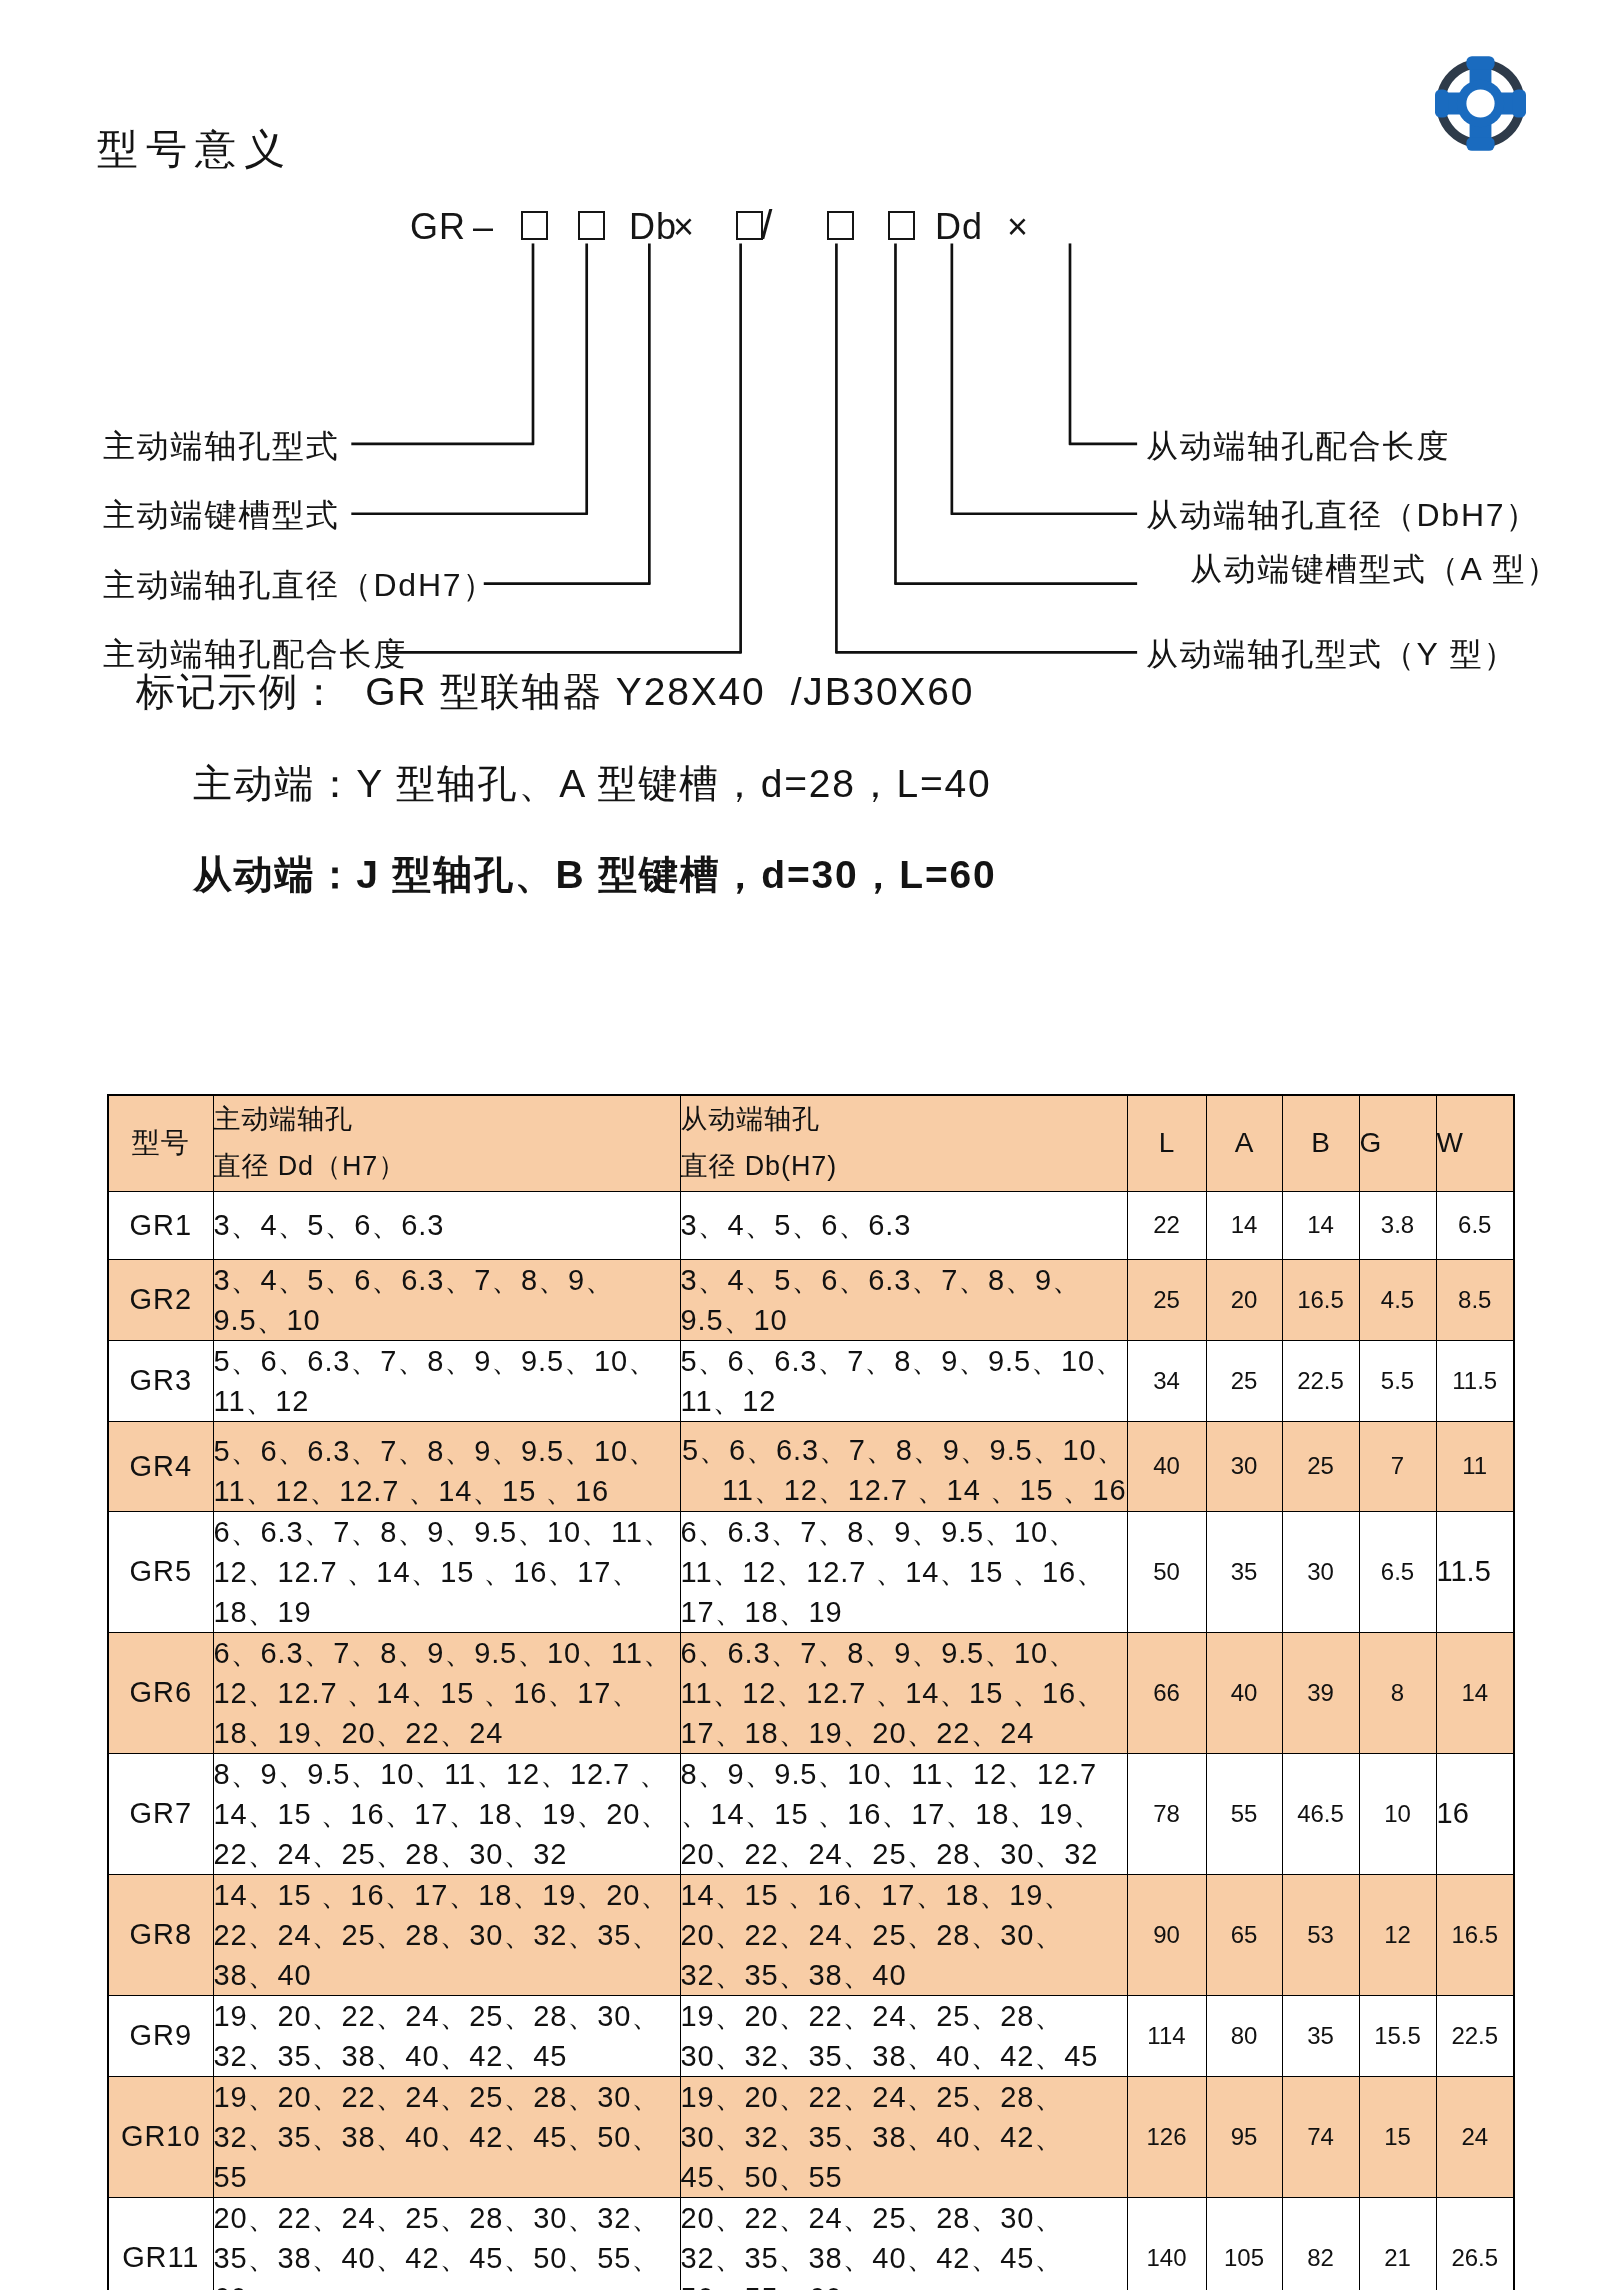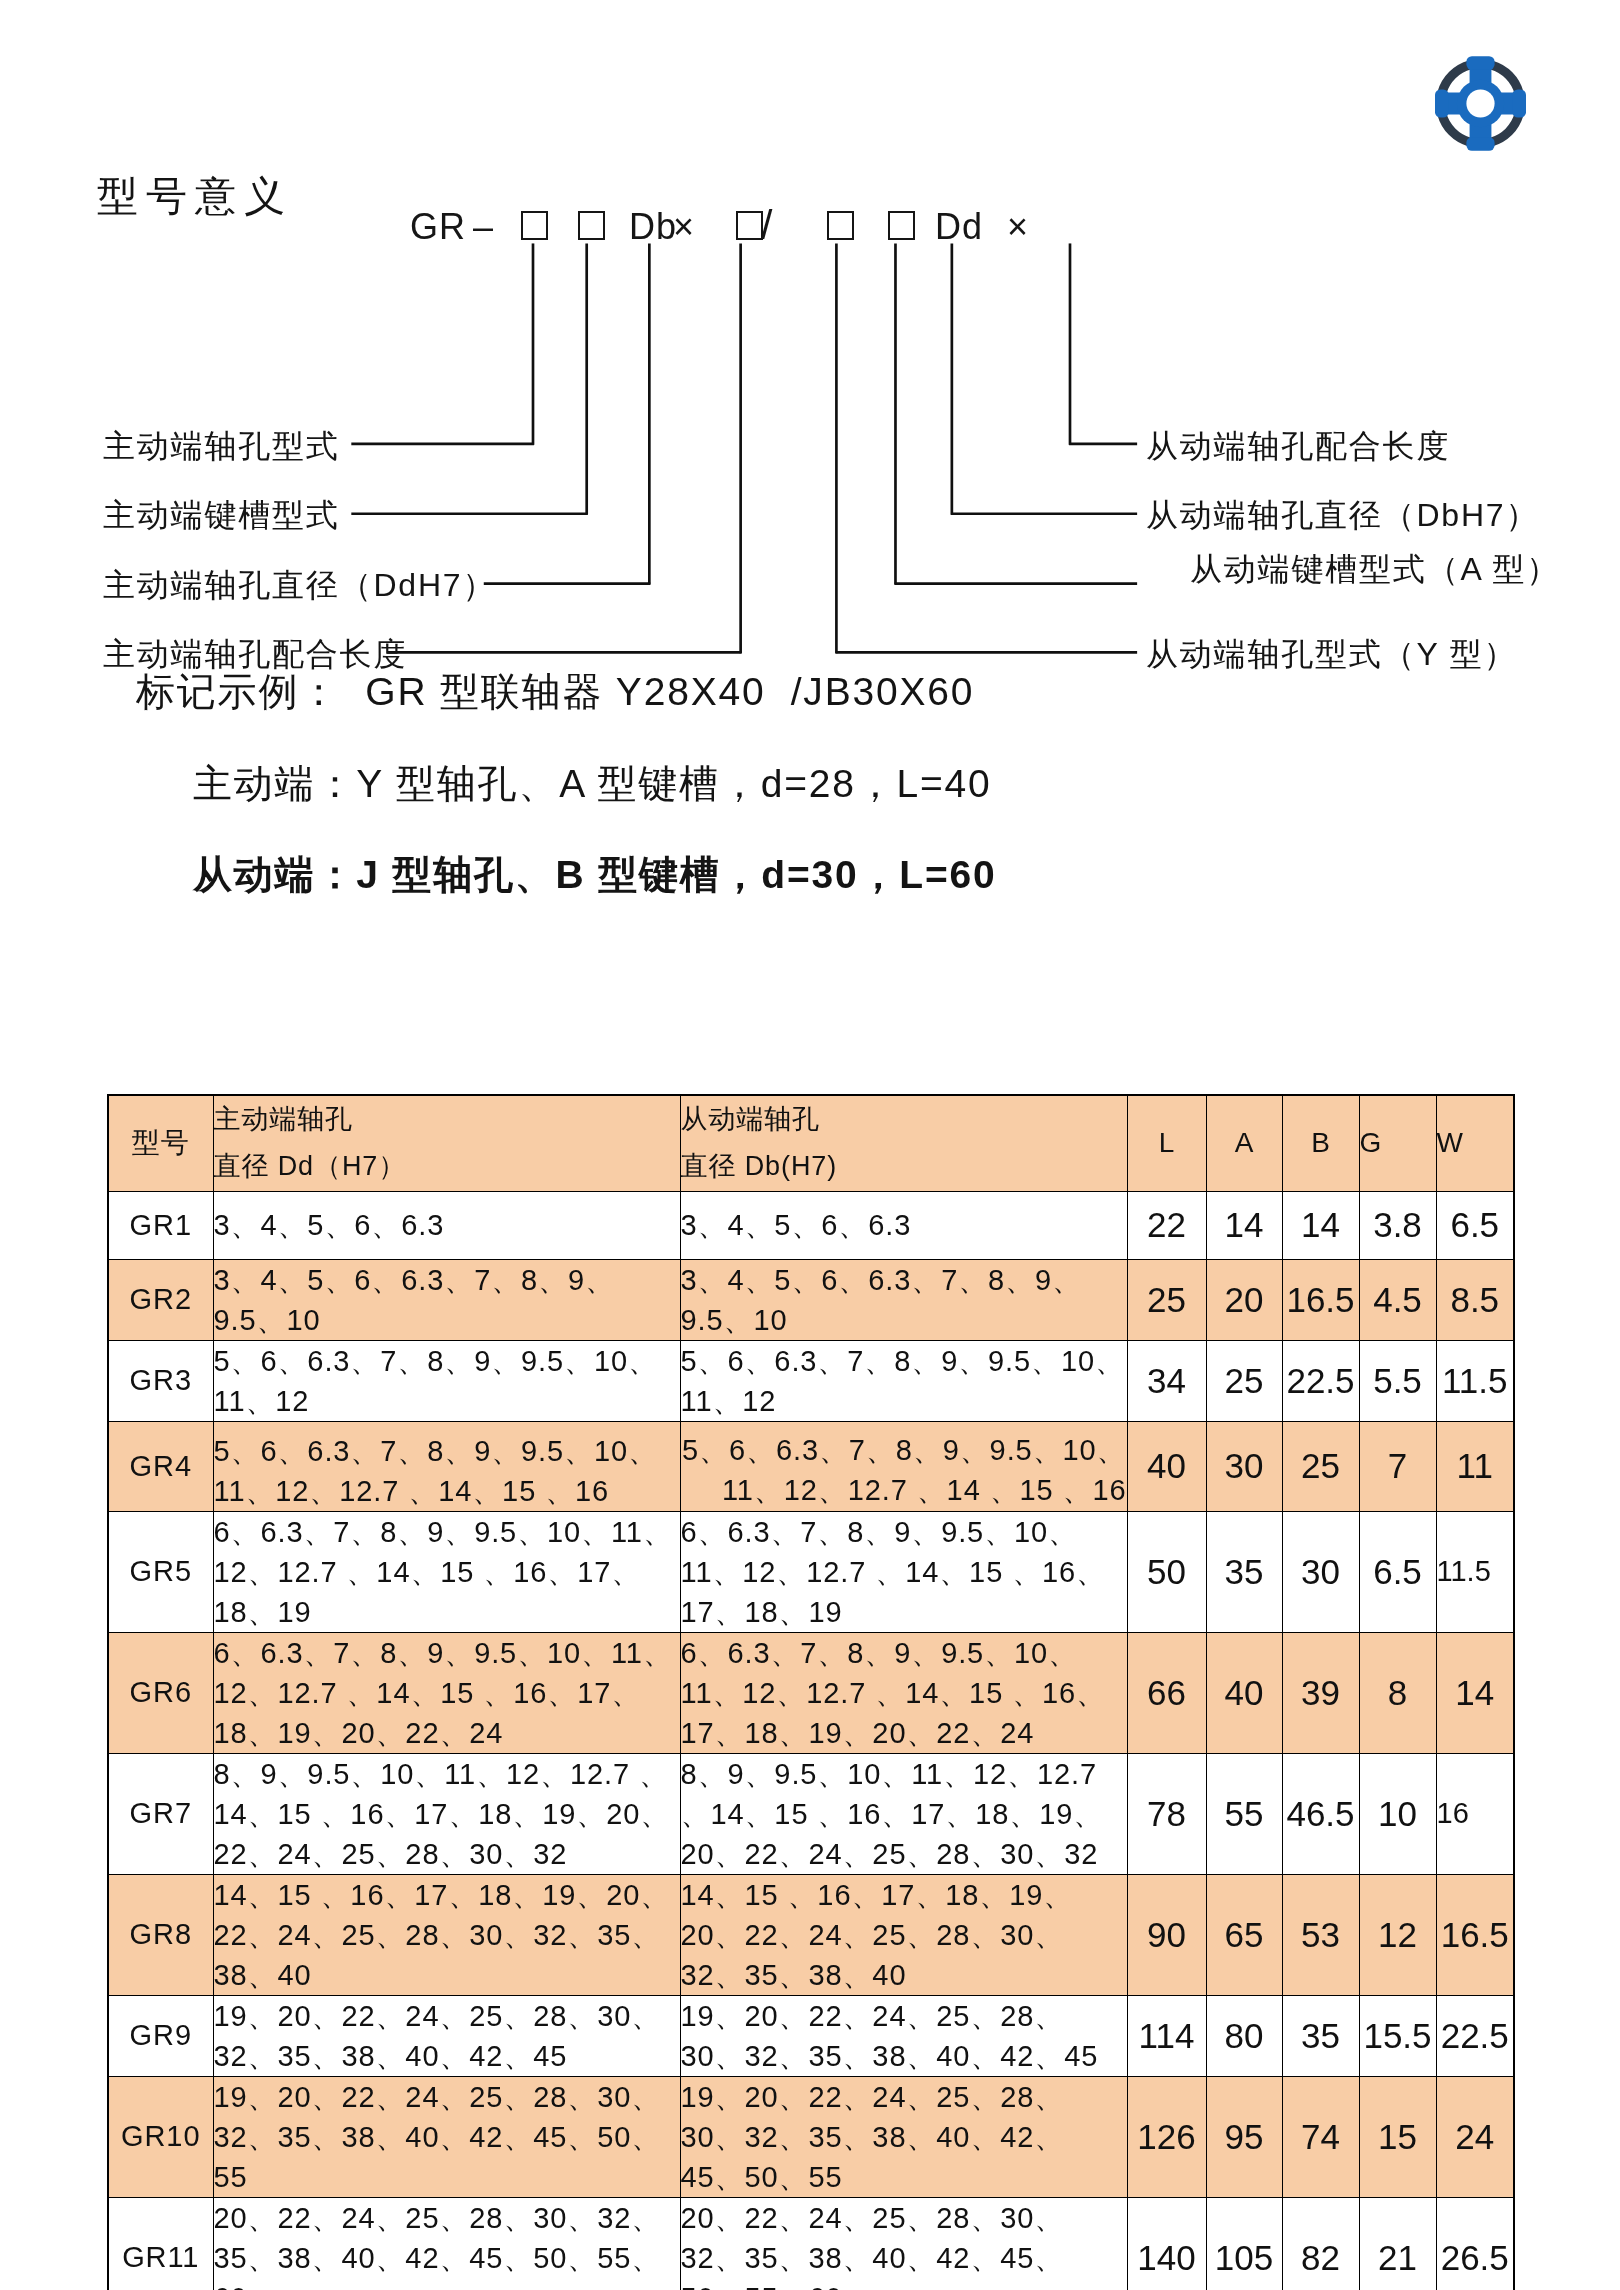--- a/index.html
+++ b/index.html
@@ -2,21 +2,21 @@
 <html style="font-size:14.3px"><head>
 <meta charset="utf-8">
 <style>
   html,body{margin:0;padding:0;background:#ffffff;}
   body{width:1620px;height:2291px;position:relative;font-family:"Liberation Sans",sans-serif;color:#111;}
   #page{position:absolute;inset:0;overflow:hidden;}
 
   .abs{position:absolute;}
 
   
-  .page-title{left:97px;top:122px;font-size:41px;letter-spacing:8px;color:#141414;margin-top:47px;}
+  .page-title{left:97px;top:122px;font-size:41px;letter-spacing:8px;color:#141414;}
 
   
   .ftoken{top:206px;font-size:36px;color:#161616;letter-spacing:0.9px;}
   .fbox{top:211px;width:23px;height:25px;border:2.7px solid #151515;background:#fff;}
   .fslash{top:202px;font-size:41px;}
 
   
   .dlabel{font-size:32px;letter-spacing:1.8px;color:#151515;white-space:nowrap;}
 
   
@@ -30,21 +30,21 @@
              border:2.7px solid #000;font-family:"Liberation Sans",sans-serif;}
   table.spec td, table.spec th{border:1.8px solid #000;padding:0;vertical-align:middle;}
   table.spec th{background:#f8cda6;font-weight:normal;}
   tbody tr:nth-child(even) td{background:#f8cda6;}
   th.h-model{font-size:28px;text-align:center;letter-spacing:0.9px;}
   th.h-bores{font-size:27px;text-align:left;padding:7.2px 5.4px 7.2px 10.7px;line-height:1.75;letter-spacing:0.9px;}
   th.h-dim{font-size:28px;text-align:center;}
   th.h-dim-left{font-size:28px;text-align:left;padding-left:5.4px;}
   td.model{font-size:29px;text-align:center;letter-spacing:0.9px;}
   td.list{font-size:29px;text-align:left;padding:5.4px 7.2px 5.4px 9px;line-height:1.38;letter-spacing:0.9px;}
-  td.num{font-size:35px;text-align:center;}
+  td.num{font-size:24px;text-align:center;}
   td.num-left{font-size:29px;text-align:left;padding-left:5.4px;}
 </style>
 </head>
 <body>
 
 <div id="page">
 
   <div class="abs page-title">型号意义</div>
 
   <div class="abs logo">

